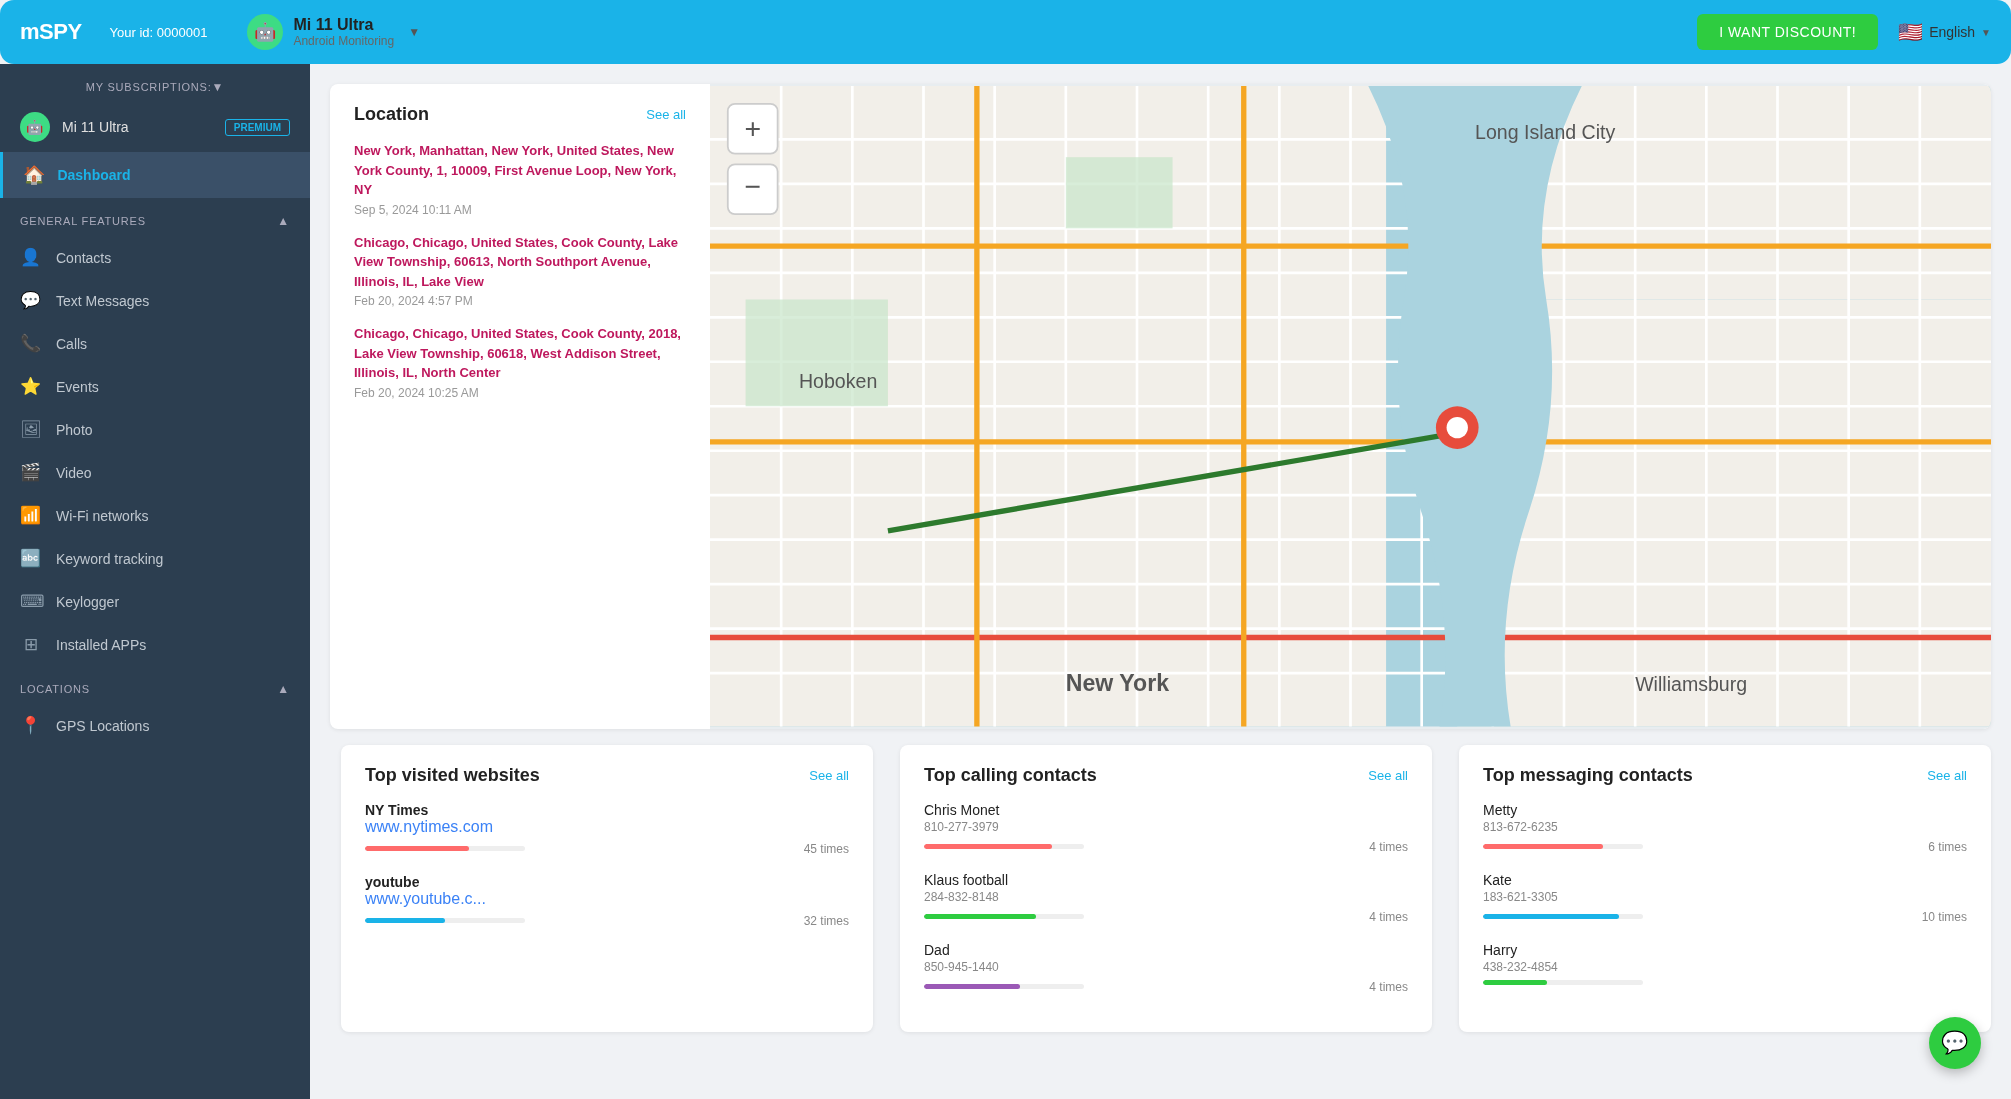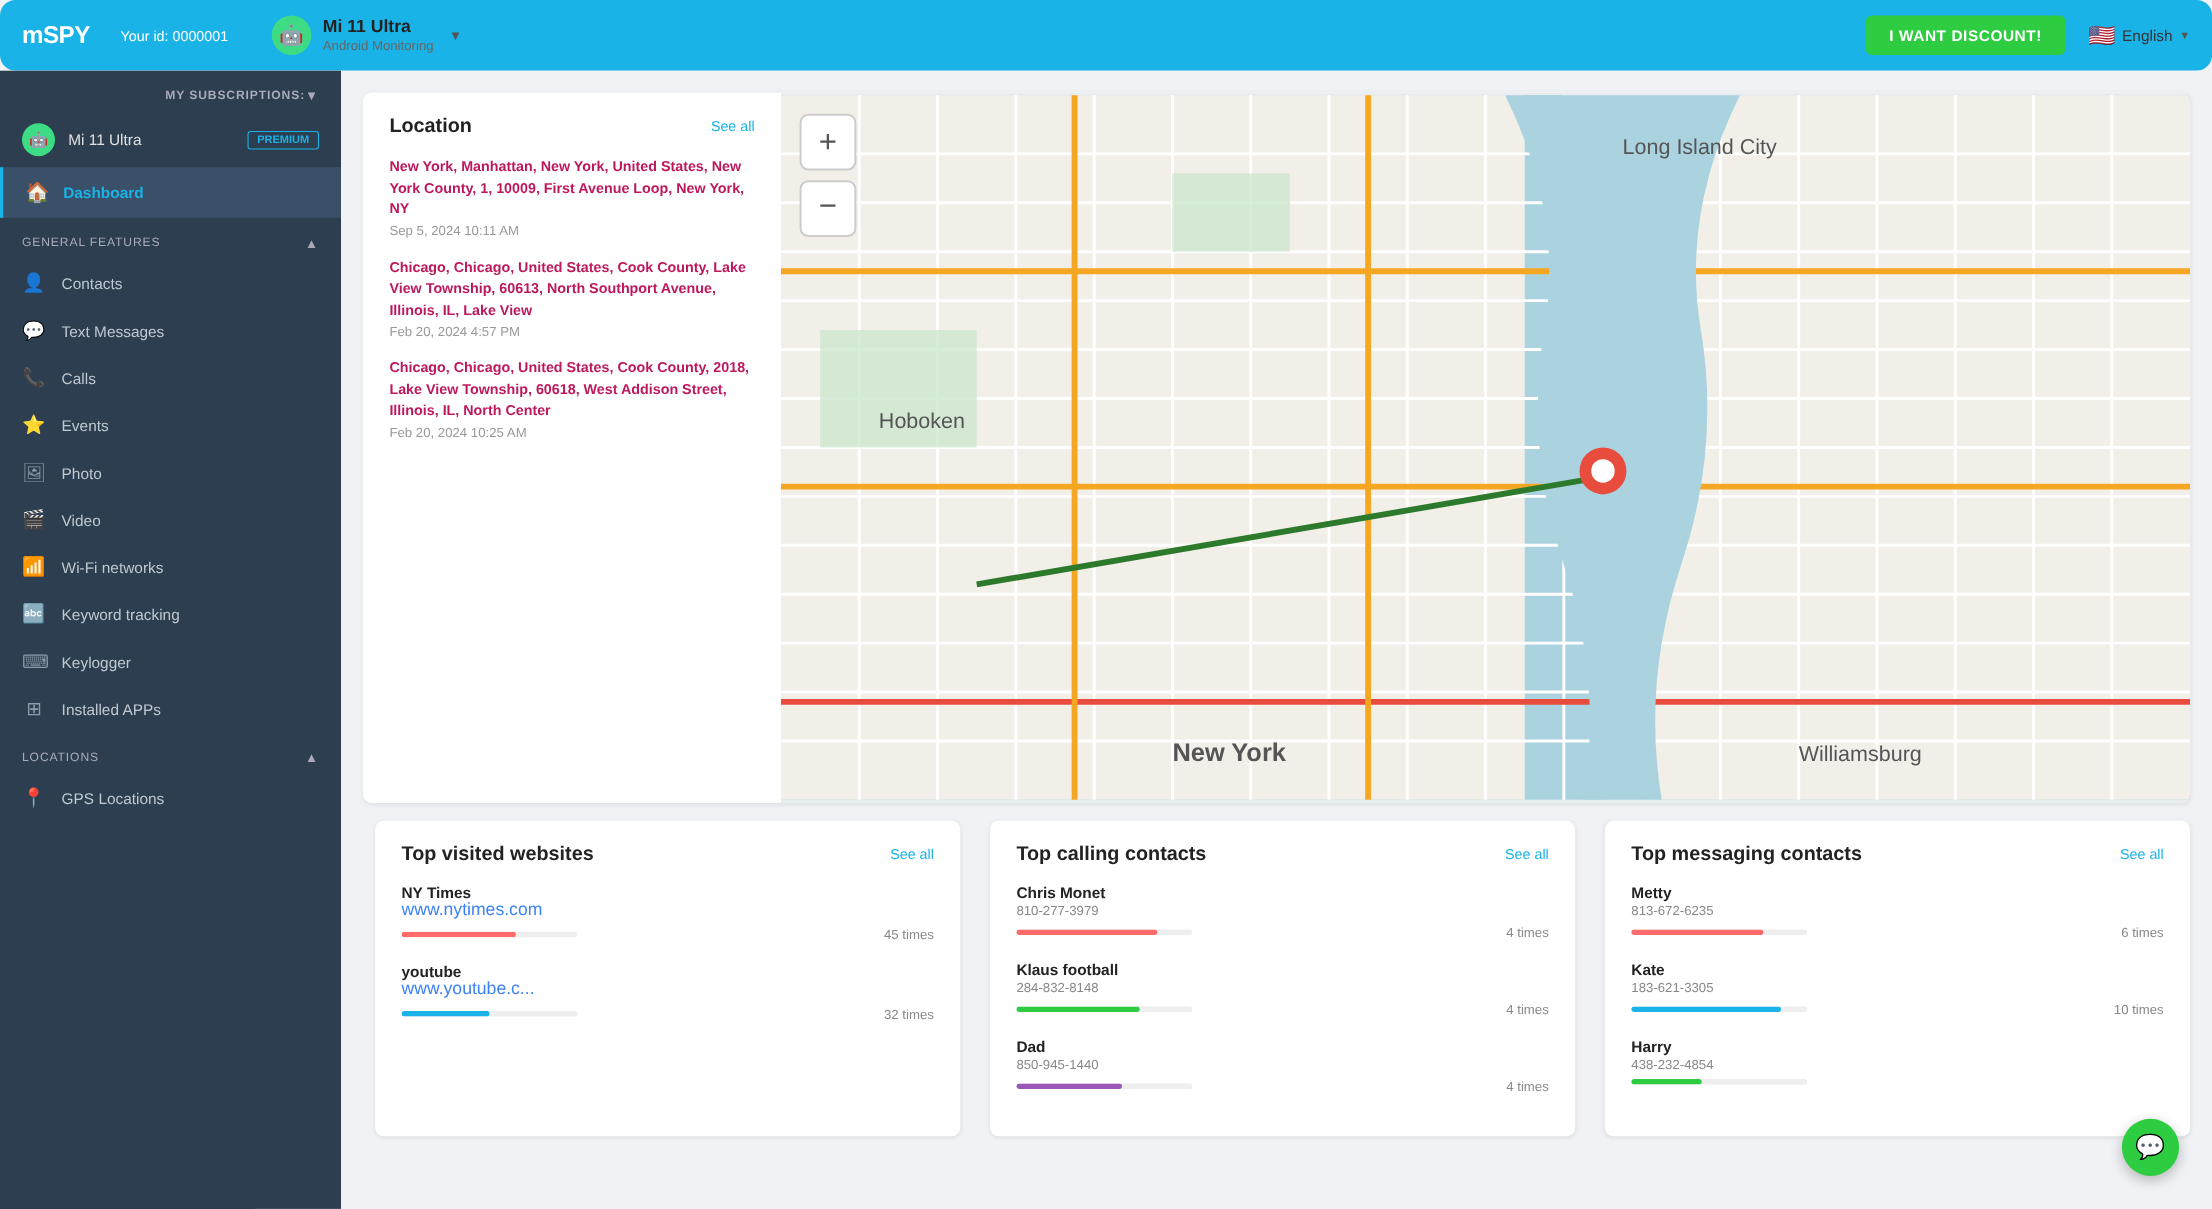--- a/index.html
+++ b/index.html
@@ -14,35 +14,35 @@
     .logo { color: white; font-weight: 900; font-size: 22px; letter-spacing: -0.5px; }
     .logo span { color: #fff; }
     .user-id { color: white; font-size: 13px; margin-left: 8px; }
     .header-device { display: flex; align-items: center; gap: 10px; margin-left: 20px; }
     .android-icon { width: 36px; height: 36px; background: #3ddc84; border-radius: 50%; display: flex; align-items: center; justify-content: center; color: white; font-size: 18px; }
     .device-name { font-size: 16px; font-weight: 600; color: #222; }
     .device-sub { font-size: 12px; color: #666; }
     .header-spacer { flex: 1; }
     .discount-btn {
       background: #2ecc40; color: white; border: none; padding: 10px 22px;
-      border-radius: 6px; font-weight: 700; font-size: 14px; cursor: pointer;
+      border-radius: 6px; font-weight: 400; font-size: 14px; cursor: pointer;
       text-transform: uppercase; letter-spacing: 0.5px;
     }
     .lang-selector { display: flex; align-items: center; gap: 6px; color: #333; font-size: 14px; cursor: pointer; }
     .flag { font-size: 20px; }
     .chevron-down { font-size: 10px; color: #555; }
 
     
     .main-layout { display: flex; flex: 1; overflow: hidden; }
 
     
     .sidebar { width: 310px; background: #2c3e50; flex-shrink: 0; overflow-y: auto; display: flex; flex-direction: column; }
     .subscriptions-header {
-      display: flex; align-items: center; justify-content: flex-end;
-      padding: 16px 20px 8px; color: #aab; font-size: 11px; font-weight: 700; text-transform: uppercase; letter-spacing: 0.8px;
+      display: flex; align-items: center; justify-content: center;
+      padding: 16px 20px 8px; color: #aab; font-size: 11px; font-weight: 400; text-transform: uppercase; letter-spacing: 0.8px;
     }
     .device-item {
       display: flex; align-items: center; gap: 12px;
       padding: 10px 20px; cursor: pointer;
     }
     .device-item .android-sm { width: 30px; height: 30px; background: #3ddc84; border-radius: 50%; display: flex; align-items: center; justify-content: center; color: white; font-size: 14px; }
     .device-item-name { color: #e0e0e0; font-size: 14px; flex: 1; }
     .premium-badge { background: transparent; border: 1.5px solid #1ab3e8; color: #1ab3e8; font-size: 10px; padding: 2px 8px; border-radius: 3px; font-weight: 600; }
 
     .dashboard-item {
@@ -81,21 +81,21 @@
     .location-time { font-size: 12px; color: #999; margin-top: 3px; }
     .map-area { flex: 1; background: #e8edf0; position: relative; overflow: hidden; min-height: 300px; }
 
     
     .map-svg { width: 100%; height: 100%; }
 
     
     .bottom-cards { display: flex; gap: 16px; }
     .card { background: white; border-radius: 8px; padding: 20px 24px; flex: 1; box-shadow: 0 1px 4px rgba(0,0,0,0.08); margin-left: 11px; }
     .contact-entry { margin-bottom: 18px; }
-    .contact-name { font-size: 14px; font-weight: 700; color: #222; margin-bottom: 2px; }
+    .contact-name { font-size: 14px; font-weight: 400; color: #222; margin-bottom: 2px; }
     .contact-phone { font-size: 12px; color: #888; margin-bottom: 6px; }
     .contact-bar-row { display: flex; align-items: center; gap: 10px; }
     .bar-track { height: 5px; border-radius: 3px; background: #eee; width: 160px; overflow: hidden; }
     .bar-fill { height: 100%; border-radius: 3px; }
     .contact-times { font-size: 12px; color: #888; margin-left: auto; }
 
     .website-entry { margin-bottom: 18px; }
     .site-name { font-size: 14px; font-weight: 600; color: #222; }
     .site-url { color: #3b82f6; font-size: 16px; }
     .site-bar-row { display: flex; align-items: center; gap: 16px; margin-top: 6px; }

